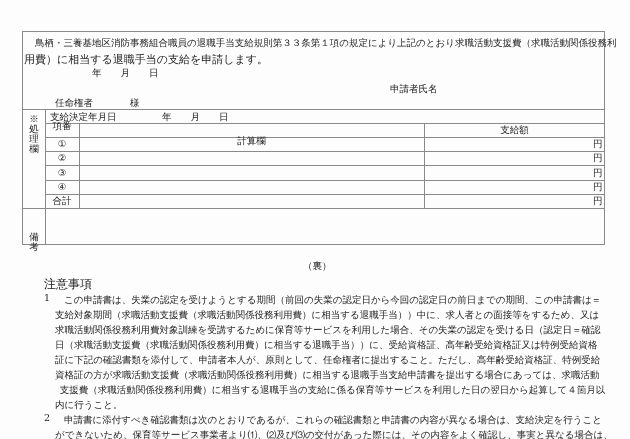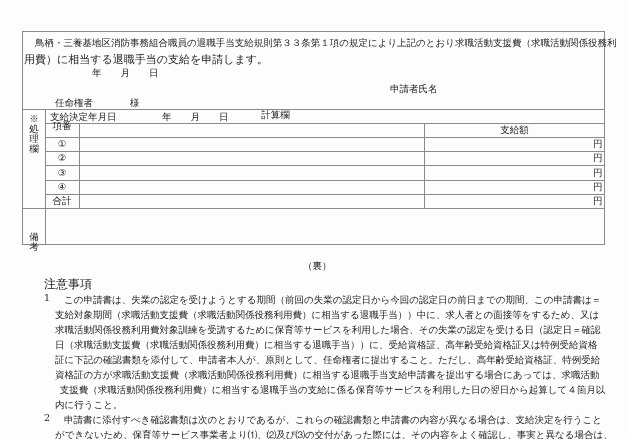--- a/index.html
+++ b/index.html
@@ -40,21 +40,21 @@
 <div class="hline" style="left:45px; top:151px; width:560px;"></div>
 <div class="hline" style="left:45px; top:165px; width:560px;"></div>
 <div class="hline" style="left:45px; top:180px; width:560px;"></div>
 <div class="hline" style="left:45px; top:194px; width:560px;"></div>
 <div class="hline" style="left:22px; top:208px; width:583px;"></div>
 
 <div class="vline" style="left:79px; top:123px; height:85px;"></div>
 <div class="vline" style="left:424px; top:123px; height:85px;"></div>
 
 <div class="cell" style="left:45px; top:119px; width:34px;">項番</div>
-<div class="cell" style="left:79px; top:108px; width:345px;margin-left:24px;">計算欄</div>
+<div class="cell" style="left:79px; top:134px; width:345px;">計算欄</div>
 <div class="cell" style="left:424px; top:123px; width:181px;">支給額</div>
 
 <div class="cell" style="left:45px; top:137px; width:34px;">①</div>
 <div class="cell" style="left:80px; top:137px; width:343px; height:14px;"></div>
 <div class="cell" style="left:425px; top:137px; width:170px; height:14px;"></div>
 <div class="yen" style="left:593px; top:137px;">円</div>
 
 <div class="cell" style="left:45px; top:151px; width:34px;">②</div>
 <div class="cell" style="left:80px; top:151px; width:343px; height:14px;"></div>
 <div class="cell" style="left:425px; top:151px; width:170px; height:14px;"></div>

